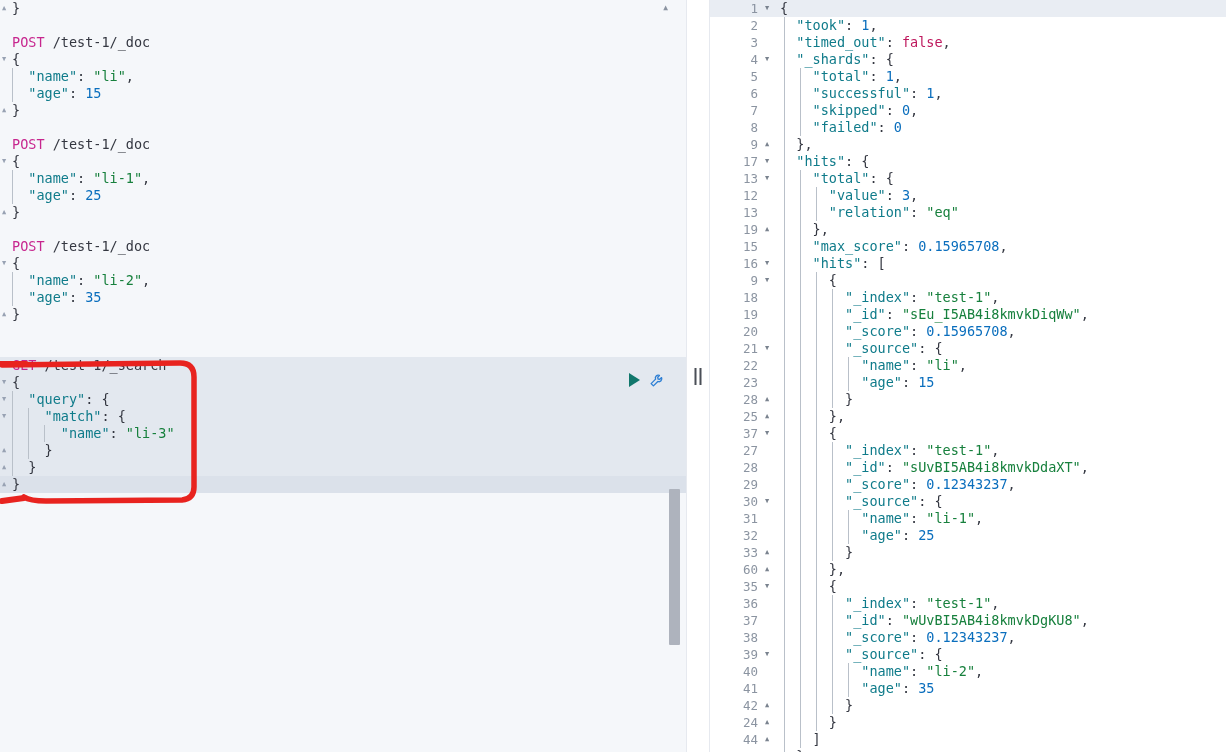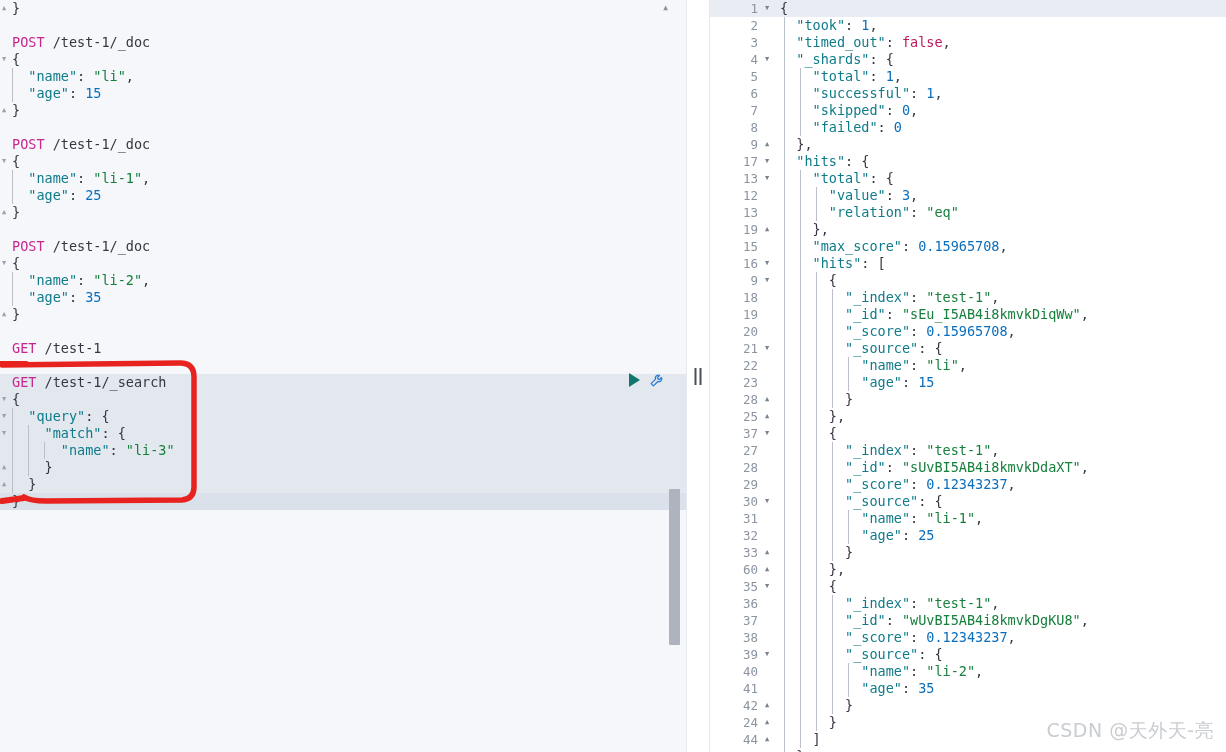--- a/index.html
+++ b/index.html
@@ -235,21 +235,20 @@
         <div class="req-line"><span class="fold-gutter"></span><span class="indent-guide" style="left:12px"></span><span style="display:inline-block;padding-left:4px">  <span class="m-key">"name"</span><span class="m-punc">: </span><span class="m-str">"li-1"</span><span class="m-punc">,</span></span></div>
         <div class="req-line"><span class="fold-gutter"></span><span class="indent-guide" style="left:12px"></span><span style="display:inline-block;padding-left:4px">  <span class="m-key">"age"</span><span class="m-punc">: </span><span class="m-num">25</span><span class="m-punc"></span></span></div>
         <div class="req-line"><span class="fold-gutter">▲</span><span style="display:inline-block;padding-left:4px"><span class="m-punc">}</span></span></div>
         <div class="req-line"><span class="fold-gutter"></span><span style="display:inline-block;padding-left:4px"></span></div>
         <div class="req-line"><span class="fold-gutter"></span><span style="display:inline-block;padding-left:4px"><span class="m-method">POST</span><span class="m-punc"> </span><span class="m-url">/test-1/_doc</span></span></div>
         <div class="req-line"><span class="fold-gutter">▼</span><span style="display:inline-block;padding-left:4px"><span class="m-punc">{</span></span></div>
         <div class="req-line"><span class="fold-gutter"></span><span class="indent-guide" style="left:12px"></span><span style="display:inline-block;padding-left:4px">  <span class="m-key">"name"</span><span class="m-punc">: </span><span class="m-str">"li-2"</span><span class="m-punc">,</span></span></div>
         <div class="req-line"><span class="fold-gutter"></span><span class="indent-guide" style="left:12px"></span><span style="display:inline-block;padding-left:4px">  <span class="m-key">"age"</span><span class="m-punc">: </span><span class="m-num">35</span><span class="m-punc"></span></span></div>
         <div class="req-line"><span class="fold-gutter">▲</span><span style="display:inline-block;padding-left:4px"><span class="m-punc">}</span></span></div>
         <div class="req-line"><span class="fold-gutter"></span><span style="display:inline-block;padding-left:4px"></span></div>
-        <div class="req-line"><span class="fold-gutter"></span><span style="display:inline-block;padding-left:4px"><span class="m-method">GET</span><span class="m-punc"> </span><span class="m-url">/test-1</span></span></div>
         <div class="req-line"><span class="fold-gutter"></span><span style="display:inline-block;padding-left:4px"></span></div>
         <div class="req-line req-block-active"><span class="fold-gutter"></span><span style="display:inline-block;padding-left:4px"><span class="m-method">GET</span><span class="m-punc"> </span><span class="m-url">/test-1/_search</span></span></div>
         <div class="req-line req-block-active"><span class="fold-gutter">▼</span><span style="display:inline-block;padding-left:4px"><span class="m-punc">{</span></span></div>
         <div class="req-line req-block-active"><span class="fold-gutter">▼</span><span class="indent-guide" style="left:12px"></span><span style="display:inline-block;padding-left:4px">  <span class="m-key">"query"</span><span class="m-punc">: {</span></span></div>
         <div class="req-line req-block-active"><span class="fold-gutter">▼</span><span class="indent-guide" style="left:12px"></span><span class="indent-guide" style="left:28px"></span><span style="display:inline-block;padding-left:4px">    <span class="m-key">"match"</span><span class="m-punc">: {</span></span></div>
         <div class="req-line req-block-active"><span class="fold-gutter"></span><span class="indent-guide" style="left:12px"></span><span class="indent-guide" style="left:28px"></span><span class="indent-guide" style="left:44px"></span><span style="display:inline-block;padding-left:4px">      <span class="m-key">"name"</span><span class="m-punc">: </span><span class="m-str">"li-3"</span><span class="m-punc"></span></span></div>
         <div class="req-line req-block-active"><span class="fold-gutter">▲</span><span class="indent-guide" style="left:12px"></span><span class="indent-guide" style="left:28px"></span><span style="display:inline-block;padding-left:4px"><span class="m-punc">    }</span></span></div>
         <div class="req-line req-block-active"><span class="fold-gutter">▲</span><span class="indent-guide" style="left:12px"></span><span style="display:inline-block;padding-left:4px"><span class="m-punc">  }</span></span></div>
         <div class="req-line active-line-dark"><span class="fold-gutter">▲</span><span style="display:inline-block;padding-left:4px"><span class="m-punc">}</span></span></div>
       </div>
@@ -324,16 +323,15 @@
         <div class="resp-line"><span class="ln">37</span><span class="fold-mark"></span><span class="indent-guide" style="left:74px"></span><span class="indent-guide" style="left:90px"></span><span class="indent-guide" style="left:106px"></span><span class="indent-guide" style="left:122px"></span><span class="resp-code">        <span class="m-key">"_id"</span><span class="m-punc">: </span><span class="m-str">"wUvBI5AB4i8kmvkDgKU8"</span><span class="m-punc">,</span></span></div>
         <div class="resp-line"><span class="ln">38</span><span class="fold-mark"></span><span class="indent-guide" style="left:74px"></span><span class="indent-guide" style="left:90px"></span><span class="indent-guide" style="left:106px"></span><span class="indent-guide" style="left:122px"></span><span class="resp-code">        <span class="m-key">"_score"</span><span class="m-punc">: </span><span class="m-num">0.12343237</span><span class="m-punc">,</span></span></div>
         <div class="resp-line"><span class="ln">39</span><span class="fold-mark">▼</span><span class="indent-guide" style="left:74px"></span><span class="indent-guide" style="left:90px"></span><span class="indent-guide" style="left:106px"></span><span class="indent-guide" style="left:122px"></span><span class="resp-code">        <span class="m-key">"_source"</span><span class="m-punc">: {</span></span></div>
         <div class="resp-line"><span class="ln">40</span><span class="fold-mark"></span><span class="indent-guide" style="left:74px"></span><span class="indent-guide" style="left:90px"></span><span class="indent-guide" style="left:106px"></span><span class="indent-guide" style="left:122px"></span><span class="indent-guide" style="left:138px"></span><span class="resp-code">          <span class="m-key">"name"</span><span class="m-punc">: </span><span class="m-str">"li-2"</span><span class="m-punc">,</span></span></div>
         <div class="resp-line"><span class="ln">41</span><span class="fold-mark"></span><span class="indent-guide" style="left:74px"></span><span class="indent-guide" style="left:90px"></span><span class="indent-guide" style="left:106px"></span><span class="indent-guide" style="left:122px"></span><span class="indent-guide" style="left:138px"></span><span class="resp-code">          <span class="m-key">"age"</span><span class="m-punc">: </span><span class="m-num">35</span><span class="m-punc"></span></span></div>
         <div class="resp-line"><span class="ln">42</span><span class="fold-mark">▲</span><span class="indent-guide" style="left:74px"></span><span class="indent-guide" style="left:90px"></span><span class="indent-guide" style="left:106px"></span><span class="indent-guide" style="left:122px"></span><span class="resp-code"><span class="m-punc">        }</span></span></div>
         <div class="resp-line"><span class="ln">24</span><span class="fold-mark">▲</span><span class="indent-guide" style="left:74px"></span><span class="indent-guide" style="left:90px"></span><span class="indent-guide" style="left:106px"></span><span class="resp-code"><span class="m-punc">      }</span></span></div>
         <div class="resp-line"><span class="ln">44</span><span class="fold-mark">▲</span><span class="indent-guide" style="left:74px"></span><span class="indent-guide" style="left:90px"></span><span class="resp-code"><span class="m-punc">    ]</span></span></div>
         <div class="resp-line"><span class="ln">45</span><span class="fold-mark">▲</span><span class="indent-guide" style="left:74px"></span><span class="resp-code"><span class="m-punc">  }</span></span></div>
       </div>
-    <div class="watermark">CSDN @天外天-亮</div>
   </div>
 
 </div>
 
 </body></html>

